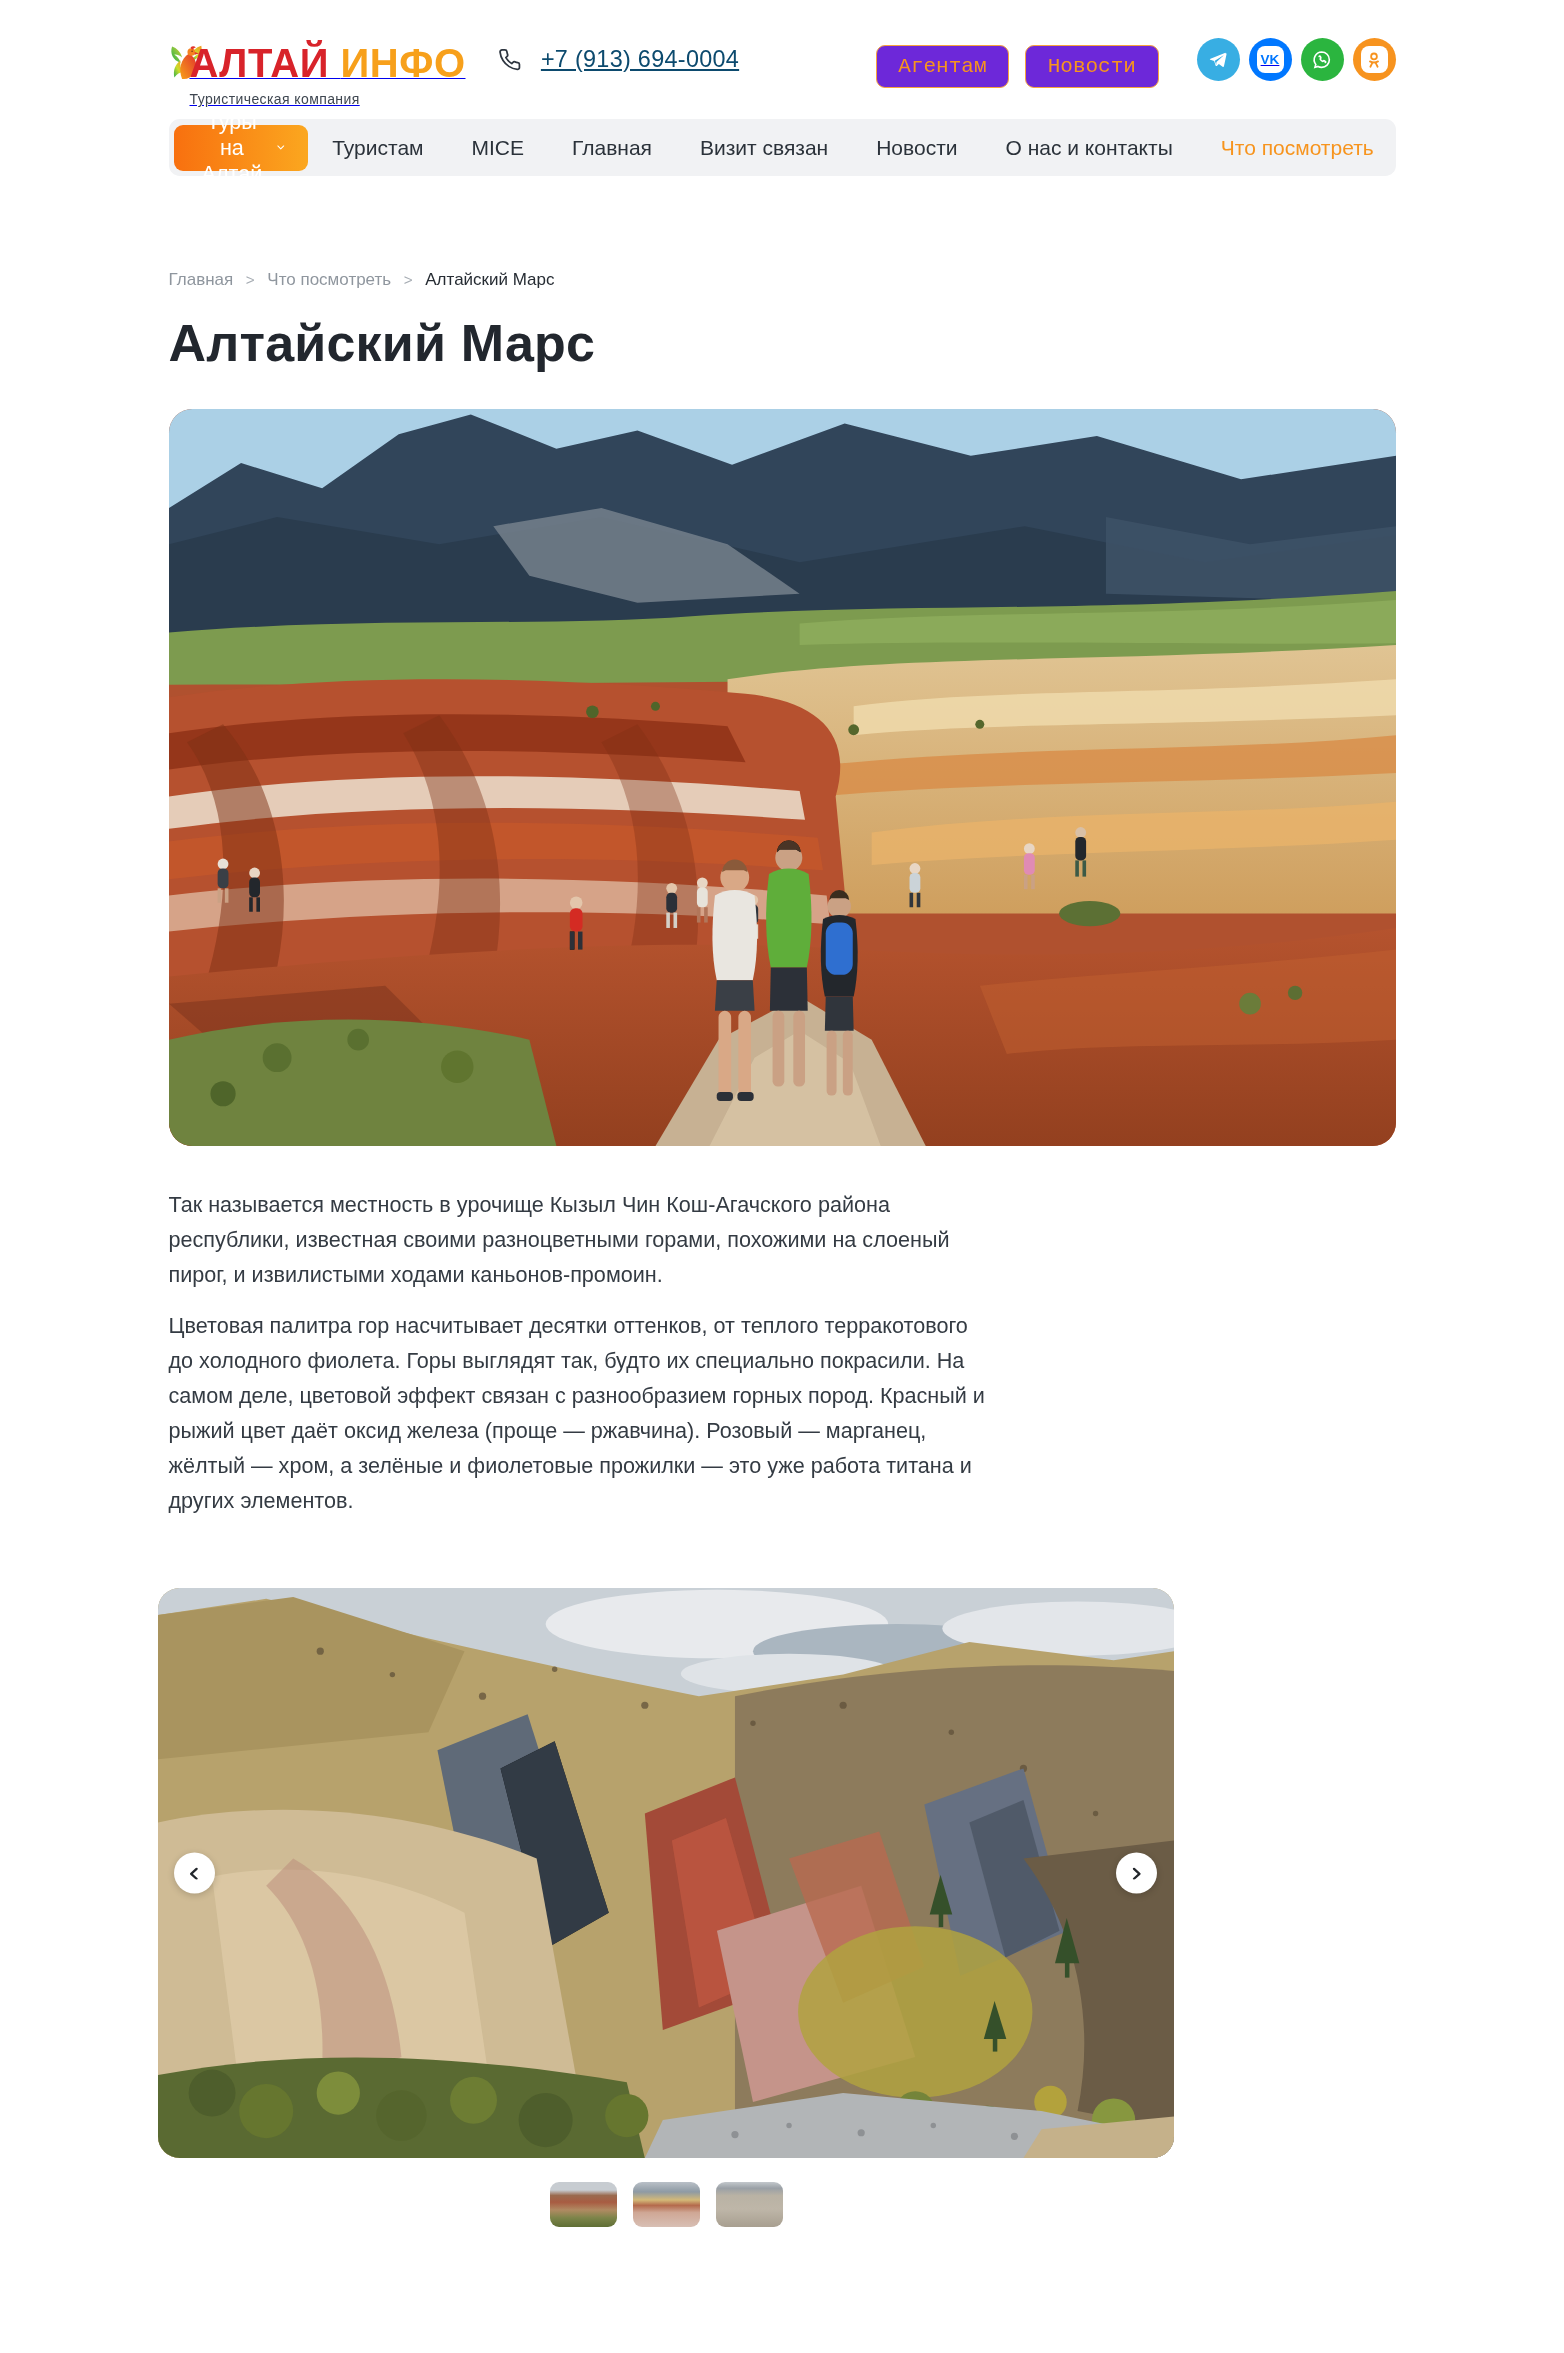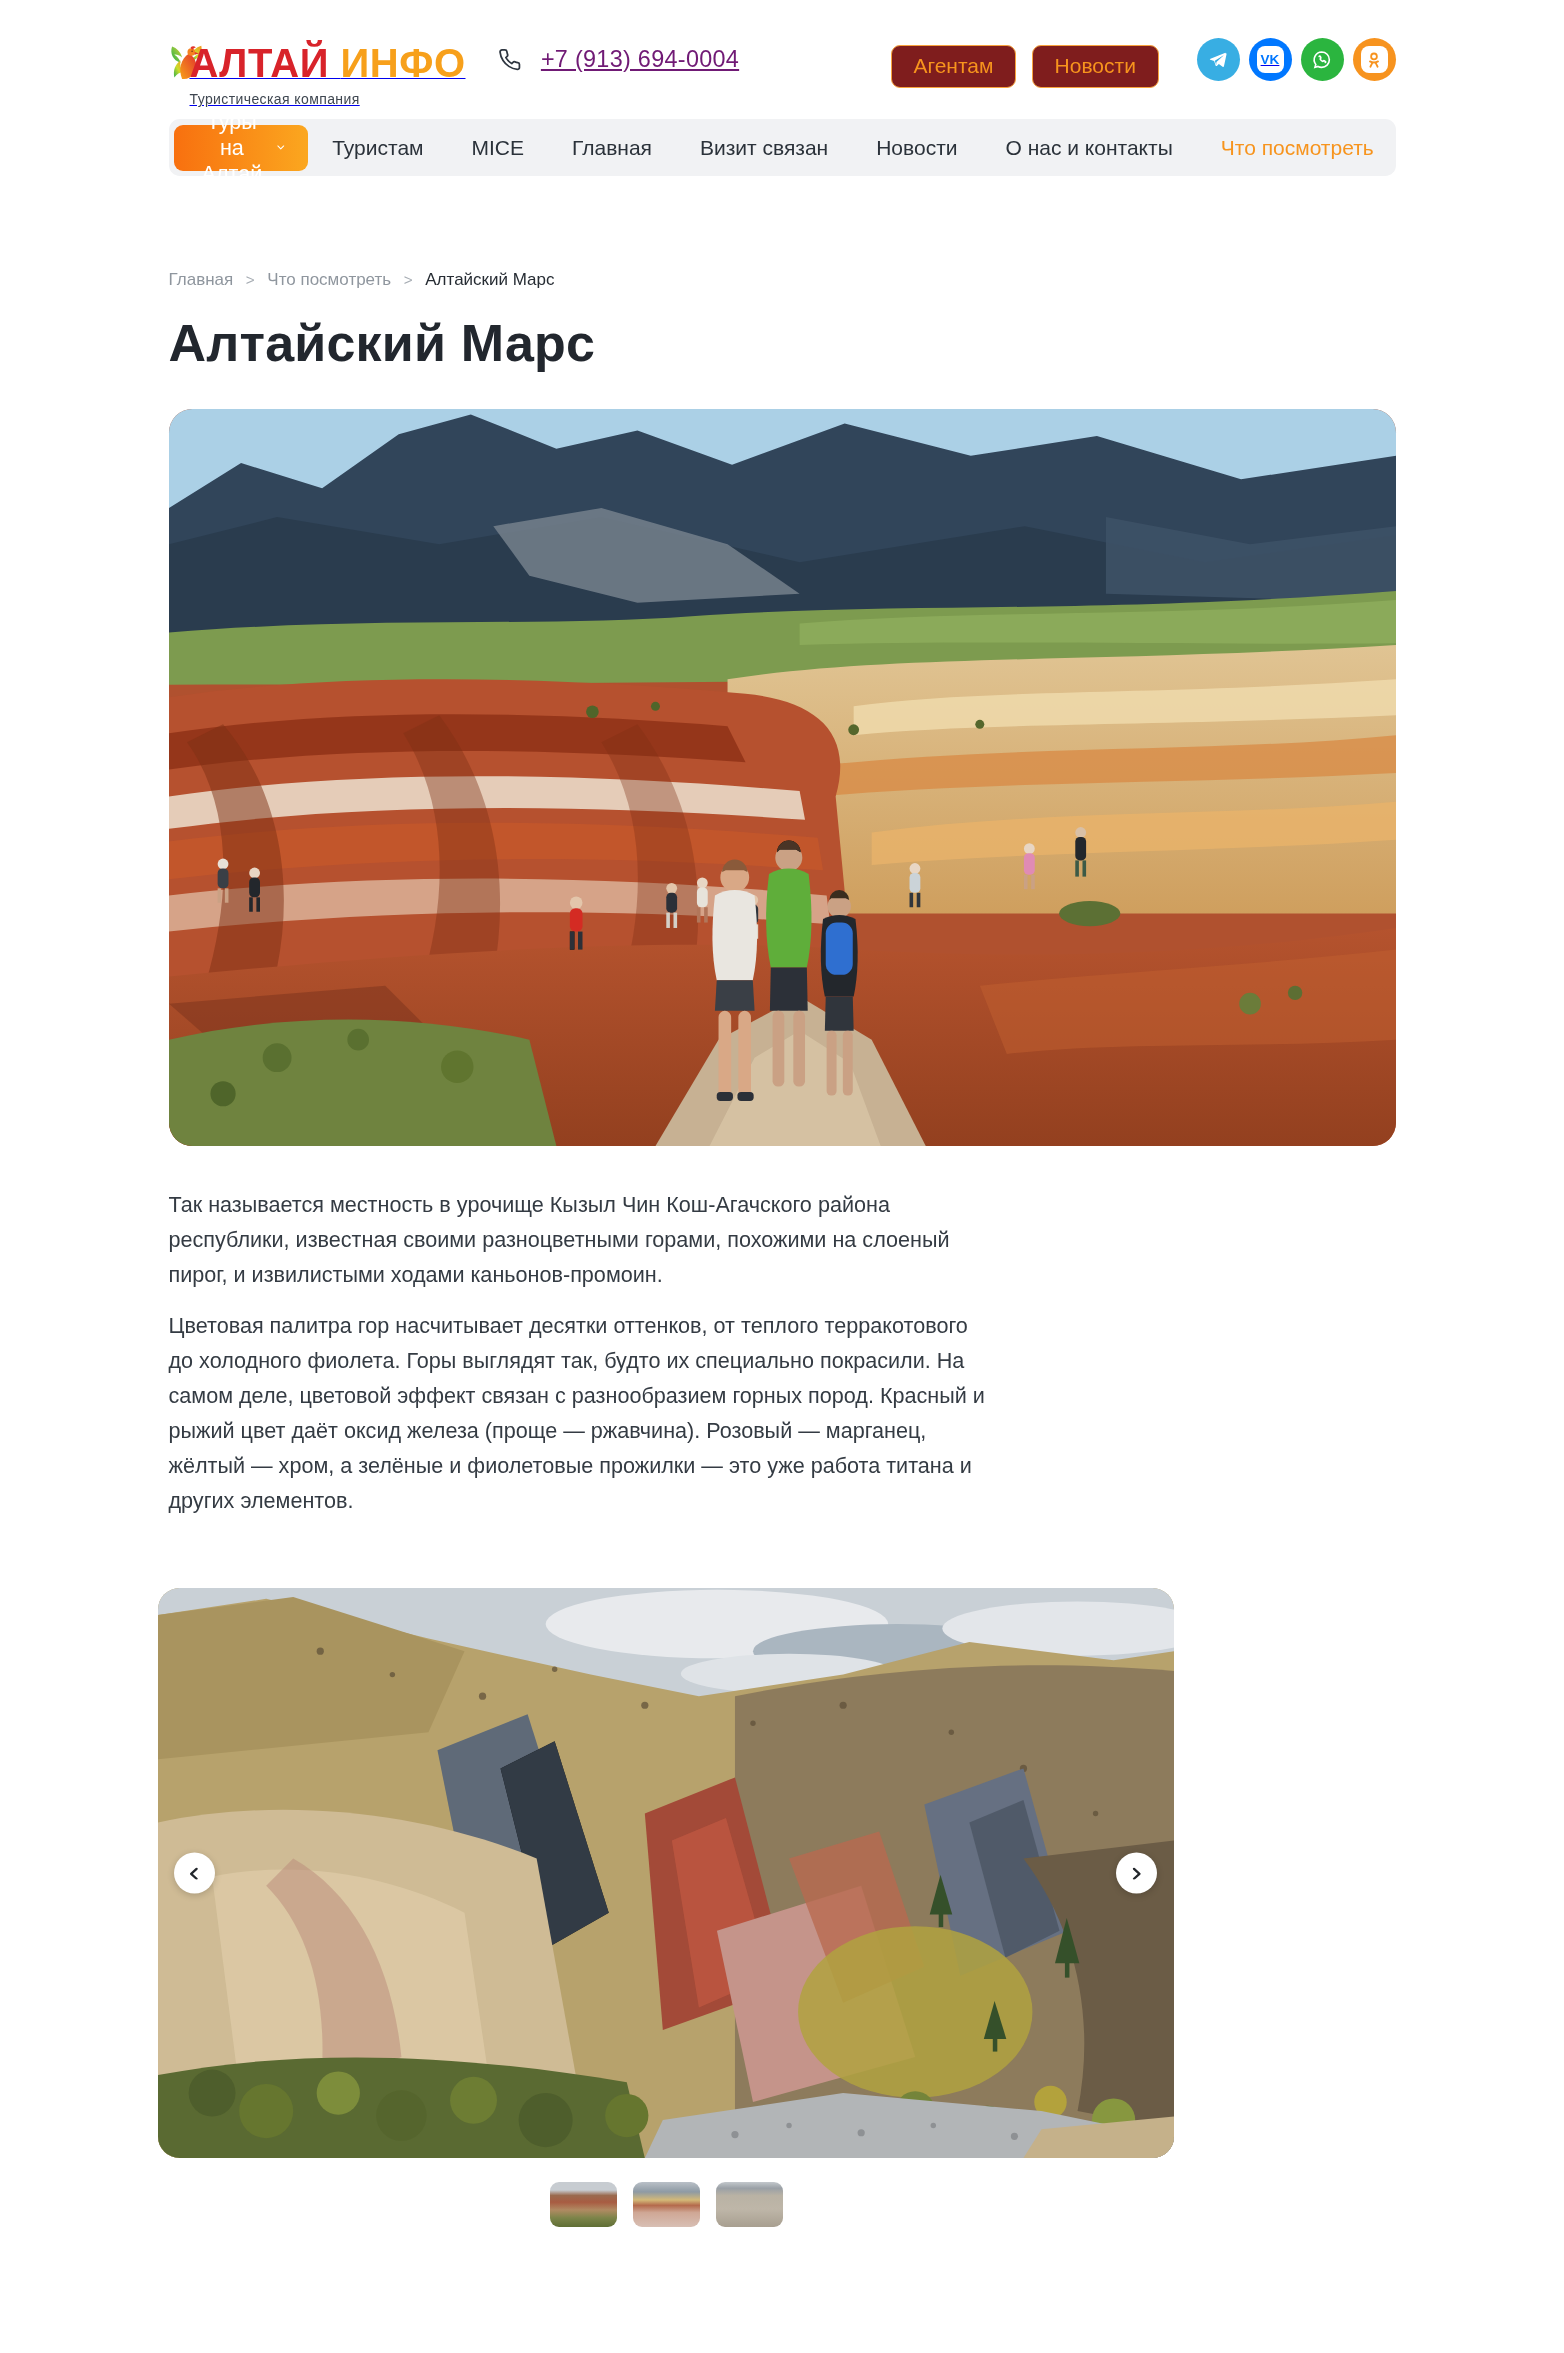--- a/index.html
+++ b/index.html
@@ -10,27 +10,27 @@
 
   
   .header { width:1227px; margin:0 auto; height:119px; display:flex; align-items:center; }
   .logo { display:flex; align-items:flex-start; width:297px; }
   .logo-bird { width:83px; height:94px; margin-top:5.4px; }
   .logo-textblock { margin-left:-14.4px; margin-top:31px; }
   .logo-title { font-size:40px; font-weight:800; letter-spacing:0.5px; white-space:nowrap; }
   .logo-title .red { color:#d8232a; }
   .logo-title .orange { color:#f7a01b; }
   .logo-tagline { font-size:14px; color:#3e4650; margin-top:5.4px; letter-spacing:0.4px; }
-  .phone { display:flex; align-items:center; margin-left:32px; color:#701a75; }
+  .phone { display:flex; align-items:center; margin-left:32px; color:#0c4a6e; }
   .phone-icon { width:23.4px; height:23.4px; margin-right:20px; color:#2e3640; }
   .phone-number { font-size:23.4px; letter-spacing:0.3px; }
   .header-buttons { display:flex; gap:16px; margin-left:auto; }
   .hdr-btn { display:inline-flex; align-items:center; justify-content:center; height:43px; padding:0 21.6px;
-             border:1.4px solid #f8a33c; border-radius:9px; background:#7f1d1d; color:#f7941d;
-             font-size:21px; cursor:pointer; font-family:Liberation Sans, sans-serif;margin-top:13px; }
+             border:1.4px solid #f8a33c; border-radius:9px; background:#6d28d9; color:#f7941d;
+             font-size:21px; cursor:pointer; font-family:Liberation Mono, monospace;margin-top:13px; }
   .socials { display:flex; gap:9px; margin-left:38px; }
   .soc { width:43px; height:43px; border-radius:50%; display:flex; align-items:center; justify-content:center; cursor:pointer;text-align:center; }
   .soc.tg { background:#38aee3; }
   .soc.vk { background:#0077ff; }
   .soc.wa { background:#2bb53f; }
   .soc.ok { background:#f7931e; }
   .vk-badge { width:27px; height:27px; background:#fff; border-radius:8px; display:flex; align-items:center; justify-content:center;
               color:#0077ff; font-weight:bold; font-size:13.5px; letter-spacing:0; }
   .ok-badge { width:27px; height:27px; background:#fff; border-radius:8px; display:flex; align-items:center; justify-content:center; }
 

